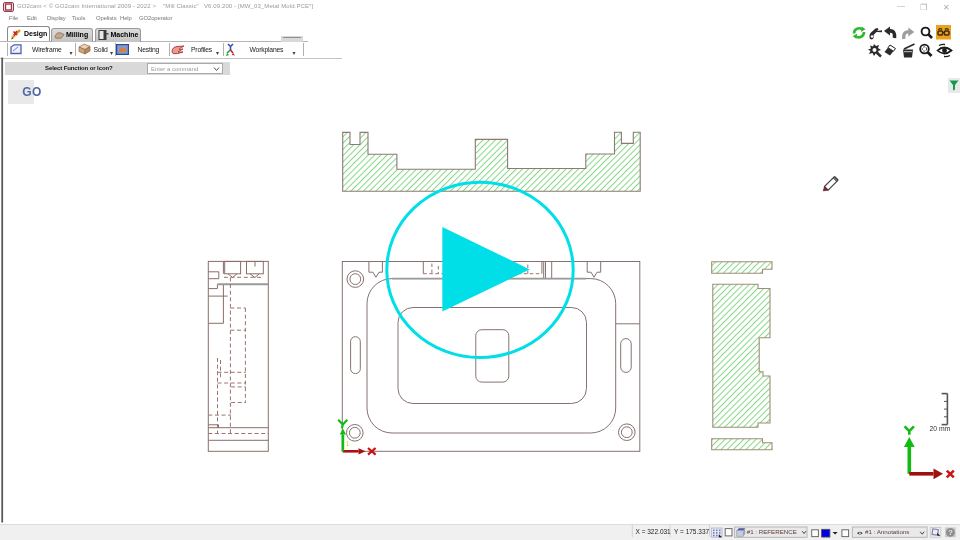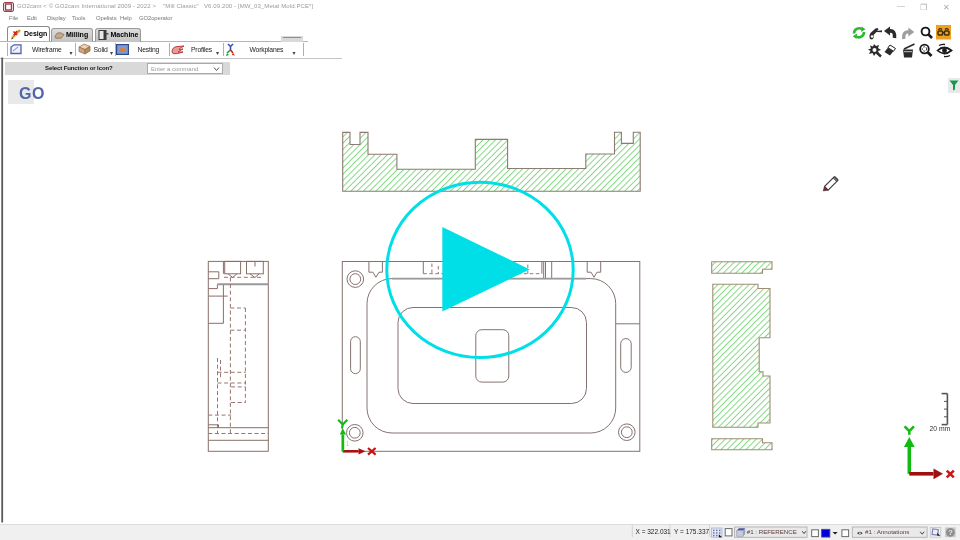--- a/index.html
+++ b/index.html
@@ -17,21 +17,21 @@
 #tabDesign{left:7px;top:26px;width:43px;height:15px;background:#fff;border:1px solid #8a8a8a;border-bottom:none;border-radius:3px 3px 0 0;z-index:3;}
 #toolbar{left:0;top:41.5px;width:960px;height:16px;background:#fff;}
 .tsep{position:absolute;top:43px;width:0;height:13px;border-left:1px solid #b0b0b0;}
 .tlabel{position:absolute;top:46px;font-size:6.8px;letter-spacing:-0.2px;color:#222;}
 .tarrow{position:absolute;font-size:6px;color:#444;}
 #fnbar{left:5px;top:61.5px;width:225px;height:13.5px;background:#d9d9d9;}
 #fnlabel{left:45px;top:65px;font-size:6px;letter-spacing:-0.1px;font-weight:bold;color:#111;}
 #combo{left:147px;top:62.5px;width:76px;height:11px;background:#fff;border:1px solid #aaa;box-sizing:border-box;}
 #combotxt{left:3px;top:2px;font-size:6px;color:#999;}
 #gobox{left:8px;top:79.5px;width:26px;height:24px;background:#e9e9e9;text-align:center;}
-#gotxt{width:48px;top:5px;left:0;font-size:16px;font-weight:bold;color:#5166a7;letter-spacing:0.5px;}
+#gotxt{width:48px;top:5px;left:0;font-size:12px;font-weight:bold;color:#5166a7;letter-spacing:0.5px;}
 #filterbox{left:947.5px;top:77.5px;width:12.5px;height:15px;background:#e9e9e9;}
 #statusbar{left:0;top:523.5px;width:960px;height:16.5px;background:#f0f0f0;border-top:1px solid #dcdcdc;}
 </style>
 </head>
 <body>
 <div id="app">
 
   <div class="abs" id="titlebar"></div>
   <svg class="abs" style="left:3px;top:1.5px" width="11" height="10" viewBox="0 0 11 10">
     <rect x="0.5" y="0.5" width="10" height="9" rx="1.5" fill="#fff" stroke="#9a3a4a"></rect>

